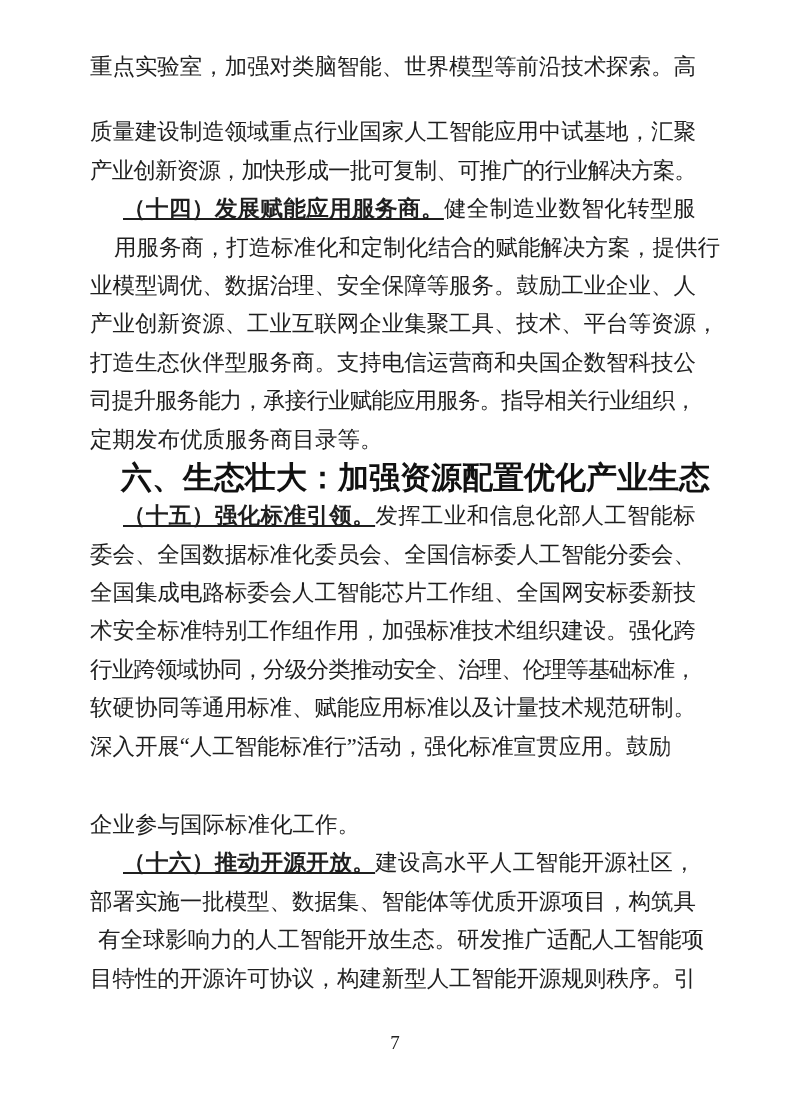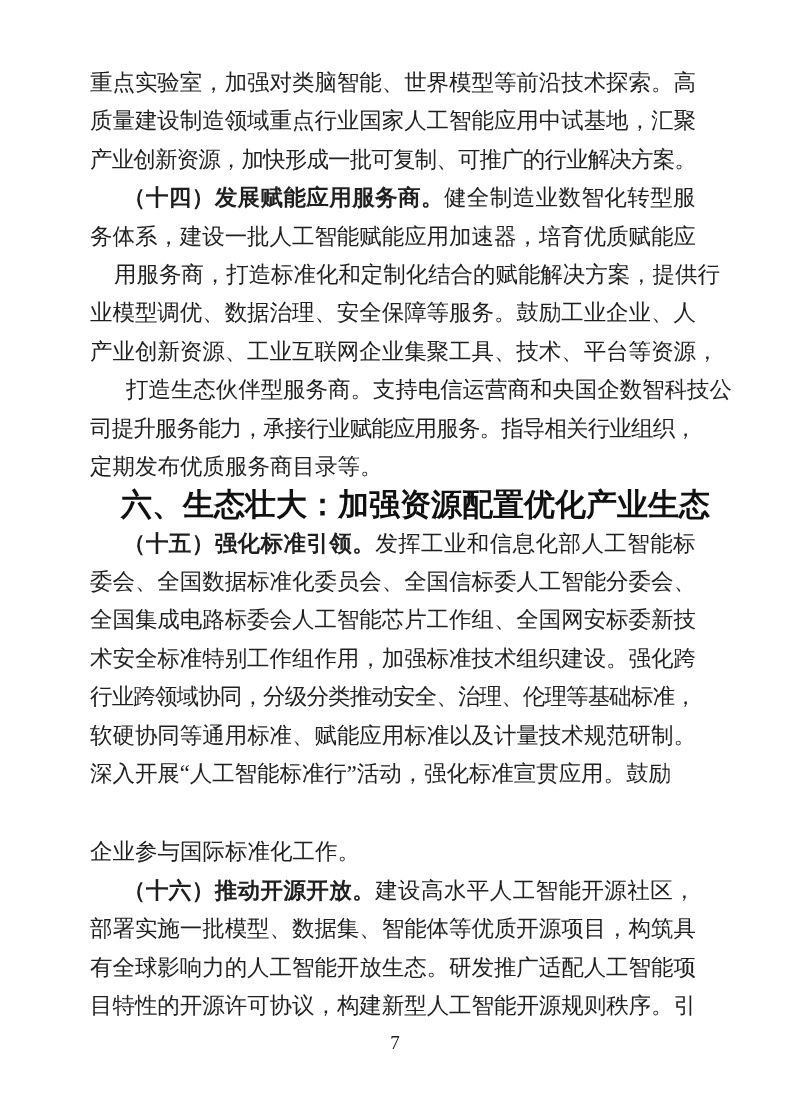--- a/index.html
+++ b/index.html
@@ -11,77 +11,77 @@
     position: relative;
     width: 790px;
     height: 1108px;
     background: #ffffff;
     overflow: hidden;
     font-family: "Liberation Serif", serif;
   }
   .page-body {
     position: absolute;
     left: 90px;
-    top: 64px;
+    top: 48px;
     width: 606px;
   }
   .line {
     height: 38.4px;
     line-height: 38.4px;
     font-size: 22.5px;
     color: #1f1f1f;
     white-space: nowrap;
     font-family: "Liberation Serif", serif;
   }
   .line.heading {
     font-family: "Liberation Sans", sans-serif;
     font-weight: bold;
     font-size: 31px;
     color: #111111;
     padding-left: 31px;
   }
   .lead {
     font-weight: bold;
+    text-decoration: underline;
   }
   .page-number {
     position: absolute;
     left: 0;
     top: 1030px;
     width: 100%;
     text-align: center;
     font-size: 19px;
     line-height: 26px;
     color: #222222;
     font-family: "Liberation Serif", serif;
   }
 </style>
 </head>
 <body>
 
 <div class="page">
   <div class="page-body">
       <div class="line" style="letter-spacing: -0.06px;">重点实验室，加强对类脑智能、世界模型等前沿技术探索。高</div>
-      <div class="line" style="letter-spacing: -0.06px;">质量建设制造领域重点行业国家人工智能应用中试基地，汇聚</div>
+      <div class="line" style="letter-spacing: -0.06px; margin-top: 27px;">质量建设制造领域重点行业国家人工智能应用中试基地，汇聚</div>
       <div class="line" style="letter-spacing: -0.86px;">产业创新资源，加快形成一批可复制、可推广的行业解决方案。</div>
       <div class="line" style="padding-left: 33px; letter-spacing: 0.42px;"><span class="lead">（十四）发展赋能应用服务商。</span>健全制造业数智化转型服</div>
-      <div class="line" style="letter-spacing: -0.06px;">务体系，建设一批人工智能赋能应用加速器，培育优质赋能应</div>
       <div class="line" style="letter-spacing: -0.06px; margin-left: 24px;">用服务商，打造标准化和定制化结合的赋能解决方案，提供行</div>
       <div class="line" style="letter-spacing: -0.06px;">业模型调优、数据治理、安全保障等服务。鼓励工业企业、人</div>
       <div class="line" style="letter-spacing: -0.06px;">产业创新资源、工业互联网企业集聚工具、技术、平台等资源，</div>
-      <div class="line" style="letter-spacing: -0.06px; margin-left: 36px;">打造生态伙伴型服务商。支持电信运营商和央国企数智科技公</div>
+      <div class="line" style="letter-spacing: -0.06px;">打造生态伙伴型服务商。支持电信运营商和央国企数智科技公</div>
       <div class="line" style="letter-spacing: -0.86px;">司提升服务能力，承接行业赋能应用服务。指导相关行业组织，</div>
       <div class="line" style="letter-spacing: 0px;">定期发布优质服务商目录等。</div>
       <div class="line heading">六、生态壮大：加强资源配置优化产业生态</div>
       <div class="line" style="padding-left: 33px; letter-spacing: 0.42px;"><span class="lead">（十五）强化标准引领。</span>发挥工业和信息化部人工智能标</div>
-      <div class="line" style="letter-spacing: -0.06px;">委会、全国数据标准化委员会、全国信标委人工智能分委会、</div>
+      <div class="line" style="letter-spacing: -0.06px; text-align: center;">委会、全国数据标准化委员会、全国信标委人工智能分委会、</div>
       <div class="line" style="letter-spacing: -0.06px;">全国集成电路标委会人工智能芯片工作组、全国网安标委新技</div>
       <div class="line" style="letter-spacing: -0.06px;">术安全标准特别工作组作用，加强标准技术组织建设。强化跨</div>
       <div class="line" style="letter-spacing: -0.86px;">行业跨领域协同，分级分类推动安全、治理、伦理等基础标准，</div>
-      <div class="line" style="letter-spacing: -0.06px; text-align: center;">软硬协同等通用标准、赋能应用标准以及计量技术规范研制。</div>
+      <div class="line" style="letter-spacing: -0.06px;">软硬协同等通用标准、赋能应用标准以及计量技术规范研制。</div>
       <div class="line" style="letter-spacing: -0.06px;">深入开展“人工智能标准行”活动，强化标准宣贯应用。鼓励</div>
       <div class="line" style="letter-spacing: 0px; margin-top: 40px;">企业参与国际标准化工作。</div>
       <div class="line" style="padding-left: 33px; letter-spacing: 0.42px;"><span class="lead">（十六）推动开源开放。</span>建设高水平人工智能开源社区，</div>
       <div class="line" style="letter-spacing: -0.06px;">部署实施一批模型、数据集、智能体等优质开源项目，构筑具</div>
-      <div class="line" style="letter-spacing: -0.06px;">有全球影响力的人工智能开放生态。研发推广适配人工智能项</div>
+      <div class="line" style="letter-spacing: -0.06px; margin-left: 8px;">有全球影响力的人工智能开放生态。研发推广适配人工智能项</div>
       <div class="line" style="letter-spacing: -0.06px; text-align: center;">目特性的开源许可协议，构建新型人工智能开源规则秩序。引</div>
     </div>
   <div class="page-number">7</div>
 </div>
 
 </body></html>

